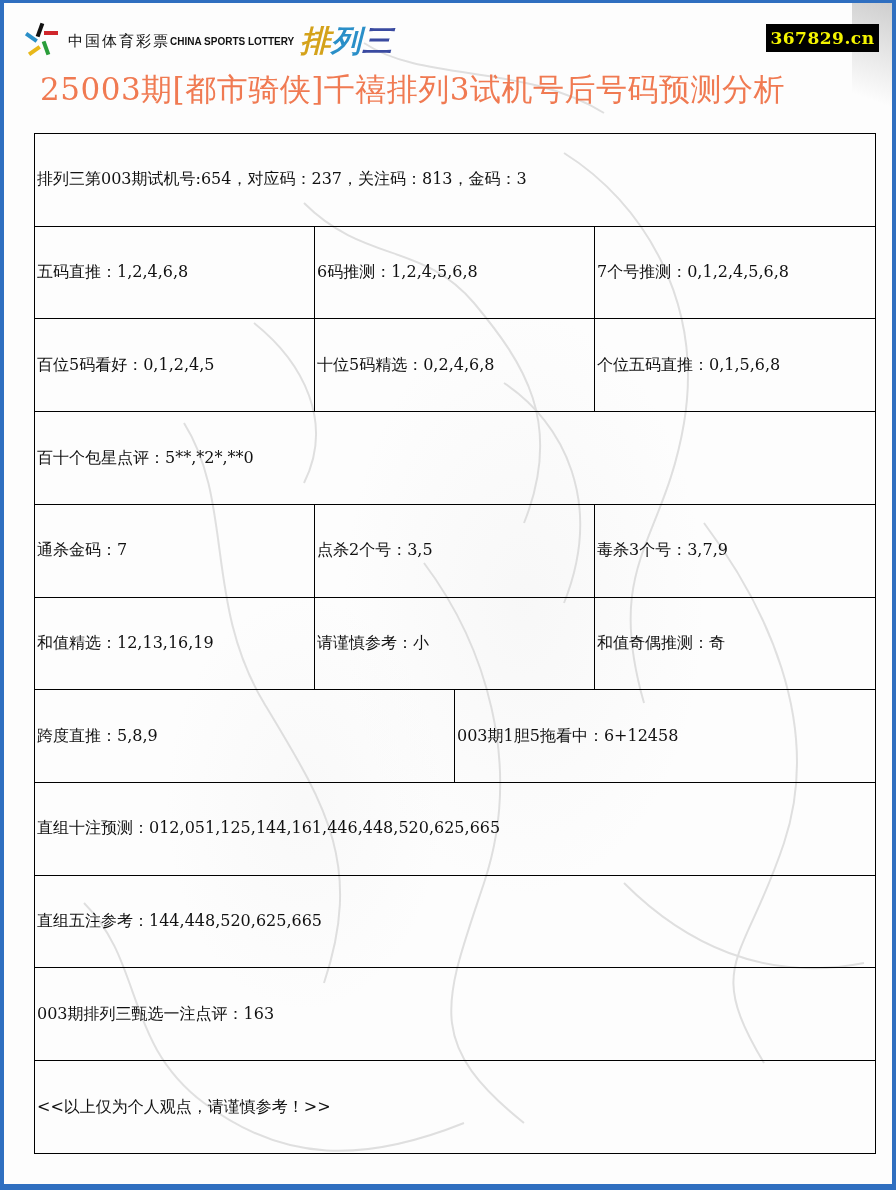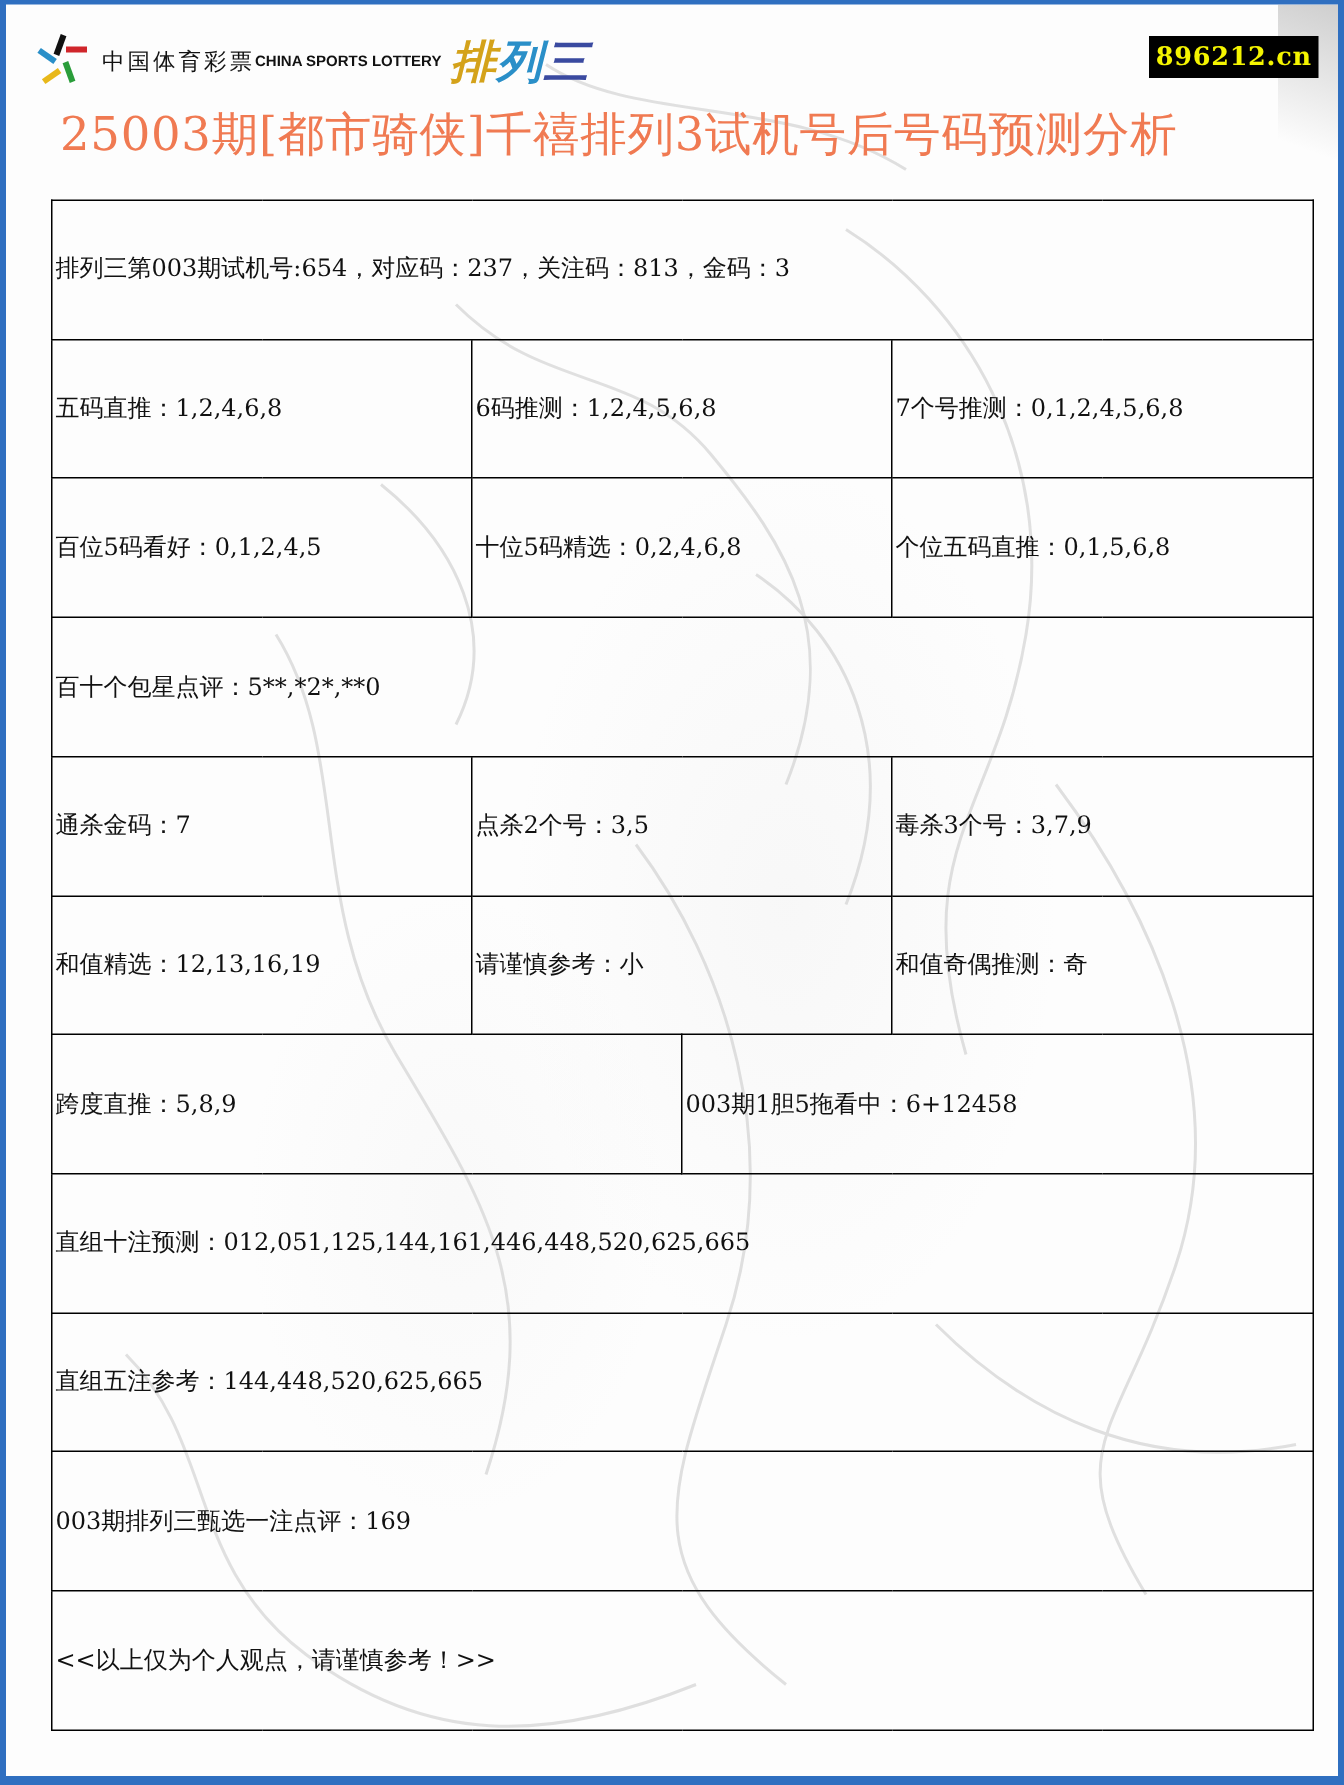--- a/index.html
+++ b/index.html
@@ -103,21 +103,21 @@
       <span class="logo-cn">中国体育彩票</span>
       <span class="logo-en">CHINA SPORTS LOTTERY</span>
     </div>
     <div class="logo-product">
       <span class="c1">排</span>
       <span class="c2">列</span>
       <span class="c3">三</span>
     </div>
   </div>
 
-  <div class="site-badge">896212.cn</div>
+  <div class="site-badge">367829.cn</div>
 
   <div class="page-title">25003期[都市骑侠]千禧排列3试机号后号码预测分析</div>
 
   <table class="info">
     <colgroup>
       <col style="width:140px">
         <col style="width:140px">
         <col style="width:140px">
       <col style="width:140px">
         <col style="width:140px">
@@ -154,20 +154,20 @@
       <td colspan="3">跨度直推：5,8,9</td>
       <td colspan="3">003期1胆5拖看中：6+12458</td>
     </tr>
     <tr>
       <td colspan="6">直组十注预测：012,051,125,144,161,446,448,520,625,665</td>
     </tr>
     <tr>
       <td colspan="6">直组五注参考：144,448,520,625,665</td>
     </tr>
     <tr>
-      <td colspan="6">003期排列三甄选一注点评：169</td>
+      <td colspan="6">003期排列三甄选一注点评：163</td>
     </tr>
     <tr>
       <td colspan="6">&lt;&lt;以上仅为个人观点，请谨慎参考！&gt;&gt;</td>
     </tr>
   </tbody>
     </table>
 </div>
 
 </body></html>

